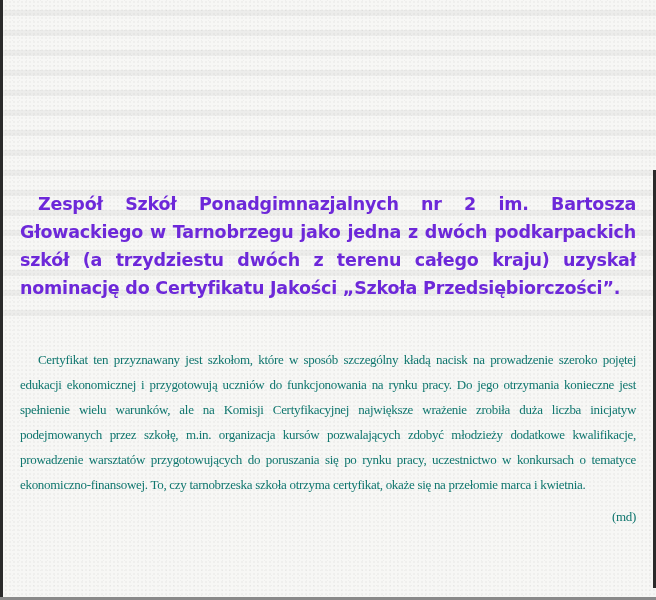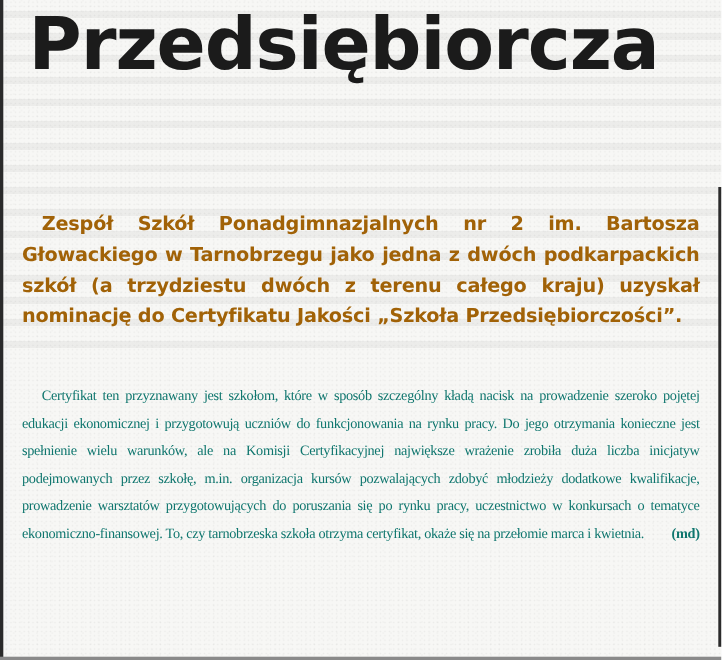--- a/index.html
+++ b/index.html
@@ -81,56 +81,56 @@
     .lead {
       position: absolute;
       left: 20px;
       top: 190px;
       width: 616px;
       margin: 0;
       font-family: "DejaVu Sans", sans-serif;
       font-weight: bold;
       font-size: 17.5px;
       line-height: 28px;
-      color: #a16207;
+      color: #6d28d9;
       text-align: justify;
       text-indent: 18px;
       letter-spacing: -0.2px;
     }
     .body {
       position: absolute;
       left: 20px;
       top: 347px;
       width: 616px;
       margin: 0;
       font-family: "Liberation Serif", serif;
       font-size: 13px;
       line-height: 25px;
       color: #0f766e;
       text-align: justify;
       text-indent: 18px;
       letter-spacing: -0.3px;
     }
     .byline {
       font-family: "Liberation Serif", serif;
-      font-weight: bold;
+      font-weight: normal;
       float: right;
       text-indent: 0;
+      margin-top: 32px;
     }
   </style>
 </head>
 <body>
 
 <div class="clipping">
   <div class="show-through"></div>
   <div class="noise"></div>
   <div class="left-rule"></div>
   <div class="right-rule"></div>
   <div class="bottom-rule"></div>
 
   <h1 class="headline">
-    <span>Przedsiębiorcza</span>
   </h1>
 
   <p class="lead">Zespół Szkół Ponadgimnazjalnych nr 2 im. Bartosza Głowackiego w Tarnobrzegu jako jedna z dwóch podkarpackich szkół (a trzydziestu dwóch z terenu całego kraju) uzyskał nominację do Certyfikatu Jakości „Szkoła Przedsiębiorczości”.</p>
 
   <p class="body"><span>Certyfikat ten przyznawany jest szkołom, które w sposób szczególny kładą nacisk na prowadzenie szeroko pojętej edukacji ekonomicznej i przygotowują uczniów do funkcjonowania na rynku pracy. Do jego otrzymania konieczne jest spełnienie wielu warunków, ale na Komisji Certyfikacyjnej największe wrażenie zrobiła duża liczba inicjatyw podejmowanych przez szkołę, m.in. organizacja kursów pozwalających zdobyć młodzieży dodatkowe kwalifikacje, prowadzenie warsztatów przygotowujących do poruszania się po rynku pracy, uczestnictwo w konkursach o tematyce ekonomiczno-finansowej. To, czy tarnobrzeska szkoła otrzyma certyfikat, okaże się na przełomie marca i kwietnia.</span> <span class="byline">(md)</span></p>
 </div>
 
 </body></html>

